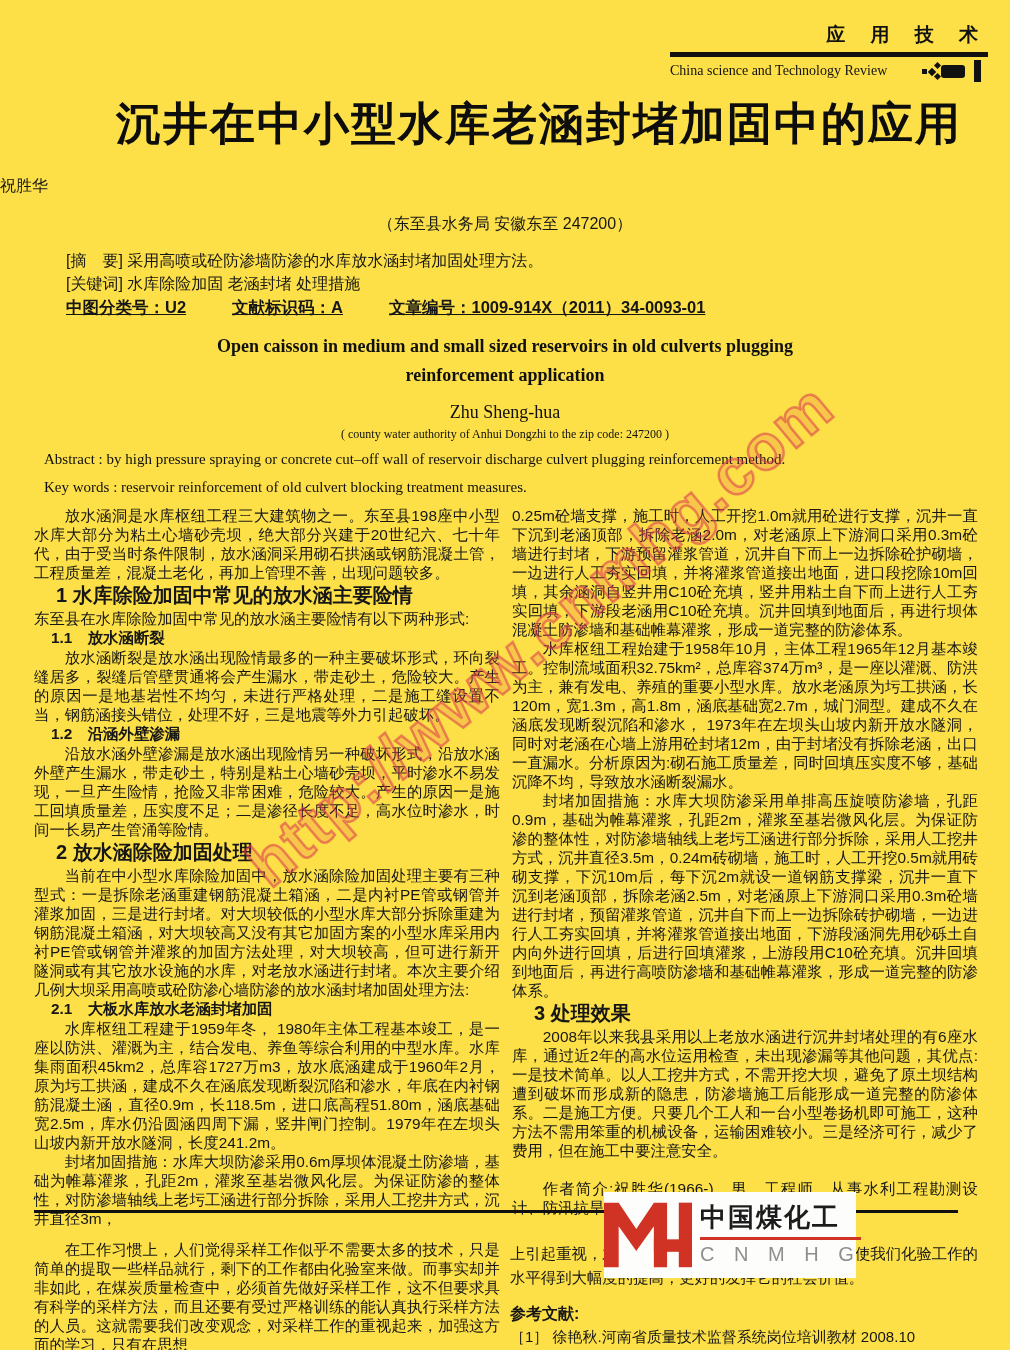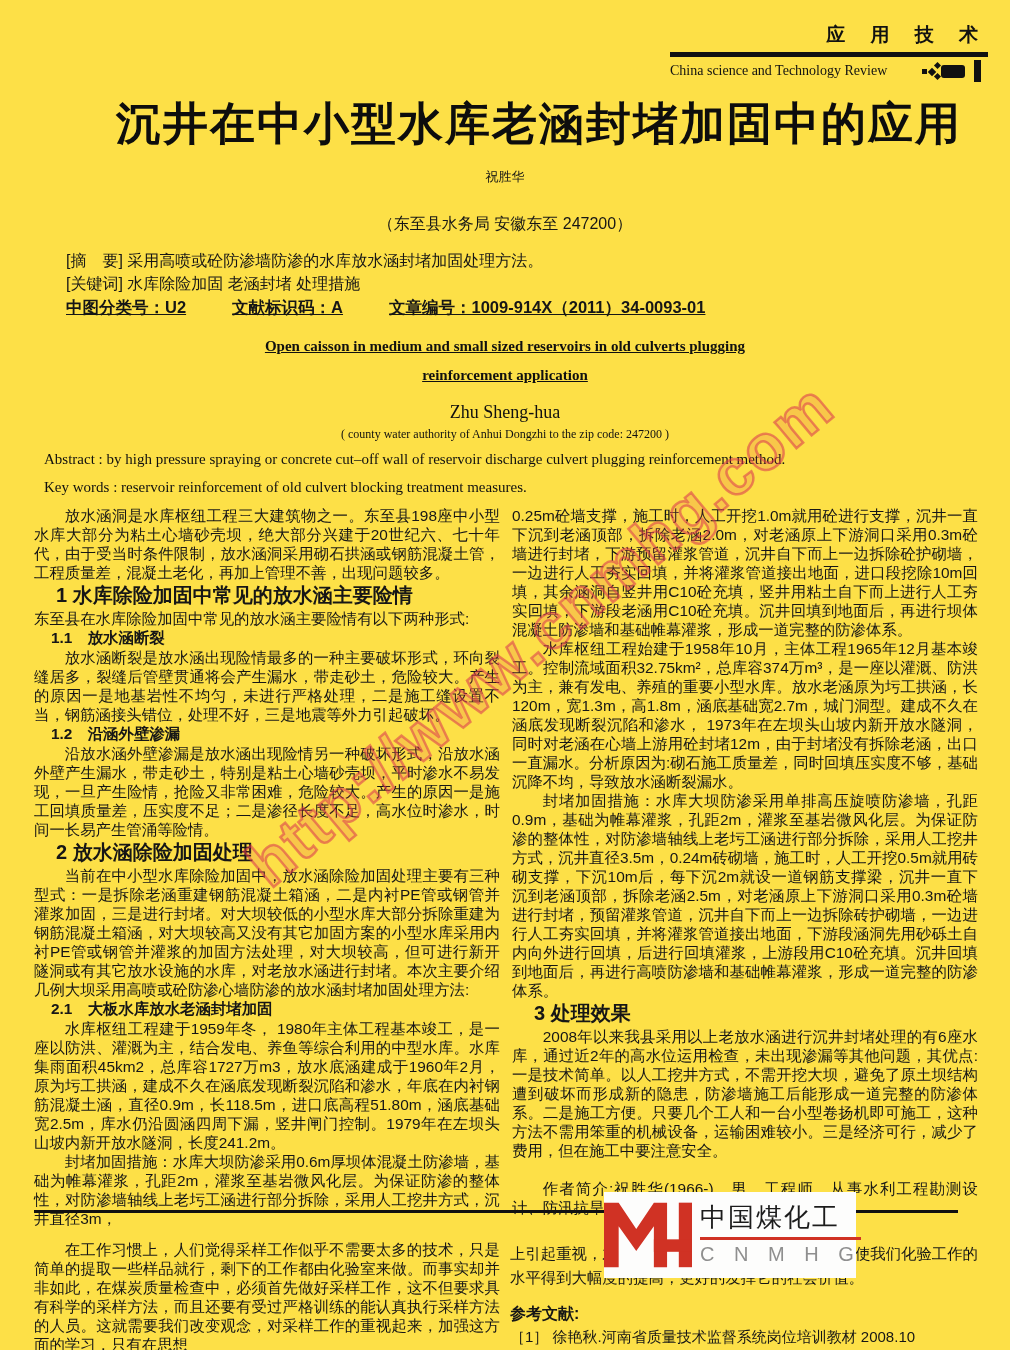--- a/index.html
+++ b/index.html
@@ -11,31 +11,31 @@
   
   .journal-zone{position:absolute;top:22px;right:22px;width:318px;text-align:right;}
   .journal-cn{font-size:19px;font-weight:bold;letter-spacing:10px;color:#111;}
   .journal-rule{height:5px;background:#111;margin:4px 0 3px 0;}
   .journal-row{display:flex;align-items:center;justify-content:space-between;}
   .journal-en{font-family:"Liberation Serif",serif;font-size:14px;color:#111;white-space:nowrap;}
   .journal-mark{display:flex;align-items:center;gap:4px;}
   
   .main-title{position:absolute;top:94px;left:0;width:100%;text-align:center;
     font-size:45px;font-weight:900;letter-spacing:2px;color:#0d0d0d;padding-left:34px;}
-  .author{position:absolute;top:168px;left:0;width:100%;text-align:center;font-size:13px;}
+  .author{position:absolute;top:176px;left:0;width:100%;text-align:left;font-size:16px;}
   .affiliation{position:absolute;top:214px;left:0;width:100%;text-align:center;font-size:16px;}
   
   .cn-abs{position:absolute;top:250px;left:66px;width:640px;font-size:16px;line-height:22.5px;}
   .cn-abs .meta{font-weight:bold;font-size:16.5px;margin-top:1px;text-decoration:underline;}
   .cn-abs .meta span{margin-right:46px;}
   .cn-abs .meta span:last-child{margin-right:0;}
   
   .en-block{position:absolute;top:332px;left:0;width:100%;text-align:center;
     font-family:"Liberation Serif",serif;color:#101010;}
-  .en-title{font-size:15px;font-weight:bold;line-height:29px;text-decoration:underline;}
+  .en-title{font-size:18px;font-weight:bold;line-height:29px;}
   .en-author{font-size:18px;margin-top:12px;}
   .en-affil{font-size:12px;margin-top:4px;}
   .en-abs{ text-align:left;margin:7px 0 0 44px;font-size:15px;line-height:21px;}
   
   .columns{position:absolute;top:506px;left:34px;width:944px;display:flex;gap:12px;}
   .col{width:466px;}
   .blk-p,.blk-pn,.blk-pc{font-size:15.4px;line-height:19px;text-align:justify;margin:0;}
   .blk-p{text-indent:2em;}
   .blk-pn{text-indent:0;}
   .blk-pc{text-indent:0;}
@@ -49,21 +49,21 @@
   .br-line1{display:flex;font-size:15.4px;line-height:20px;white-space:nowrap;}
   .br-gap{display:inline-block;width:212px;}
   .br-line2{font-size:15.4px;line-height:20px;margin-top:4px;}
   .ref-head{font-size:16px;font-weight:bold;margin-top:16px;}
   .ref-item{font-size:15px;margin-top:3px;}
   
   .cnmhg-logo{position:absolute;left:604px;top:1192px;width:252px;height:86px;
     background:#fdfdfc;display:flex;align-items:flex-start;gap:8px;z-index:6;}
   .cnmhg-glyph{flex:0 0 auto;margin-top:2px;}
   .cnmhg-text{display:flex;flex-direction:column;margin-top:8px;}
-  .cnmhg-cn{font-size:26px;font-weight:normal;letter-spacing:2px;color:#1c1c1c;
+  .cnmhg-cn{font-size:26px;font-weight:bold;letter-spacing:2px;color:#1c1c1c;
     border-bottom:3px solid #d03224;padding-bottom:2px;}
   .cnmhg-en{font-size:20px;letter-spacing:7px;color:#8f8f8f;margin-top:3px;white-space:nowrap;}
   
   .watermark{position:absolute;left:256px;top:836px;z-index:5;pointer-events:none;
     font-size:64px;font-weight:bold;letter-spacing:2px;white-space:nowrap;
     transform:rotate(-40deg);transform-origin:0 50%;
     color:rgba(224,68,90,0.16);-webkit-text-stroke:2.5px rgba(218,55,78,0.55);}
 </style>
 </head>
 <body>

